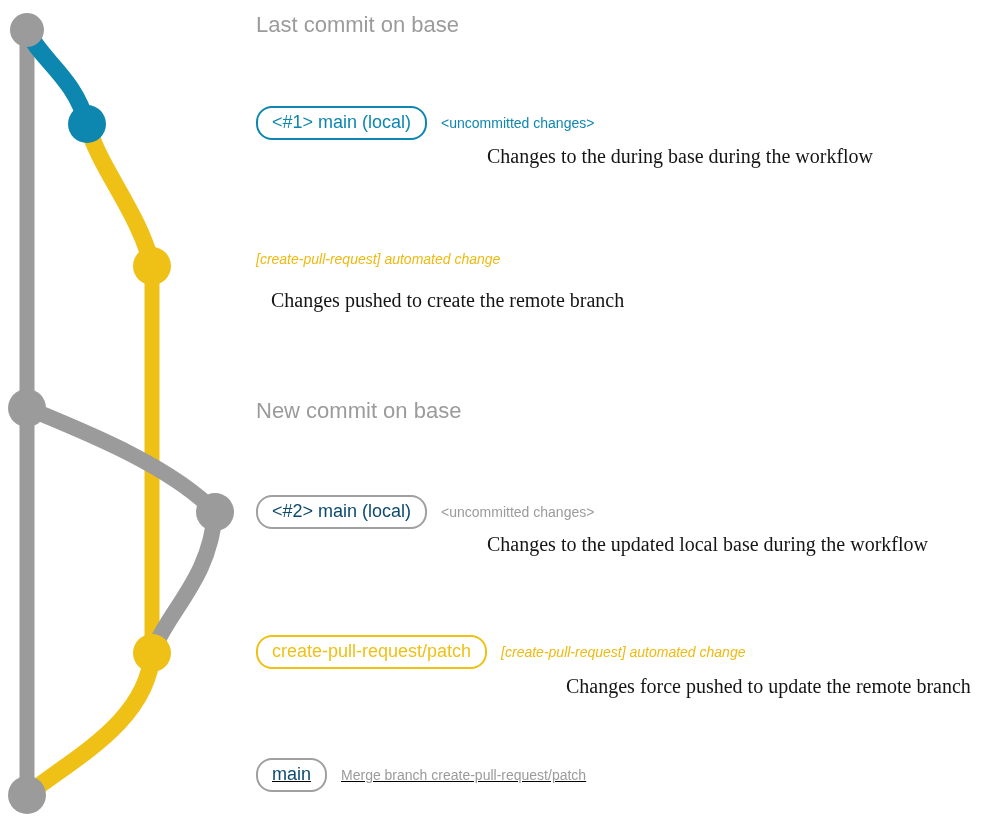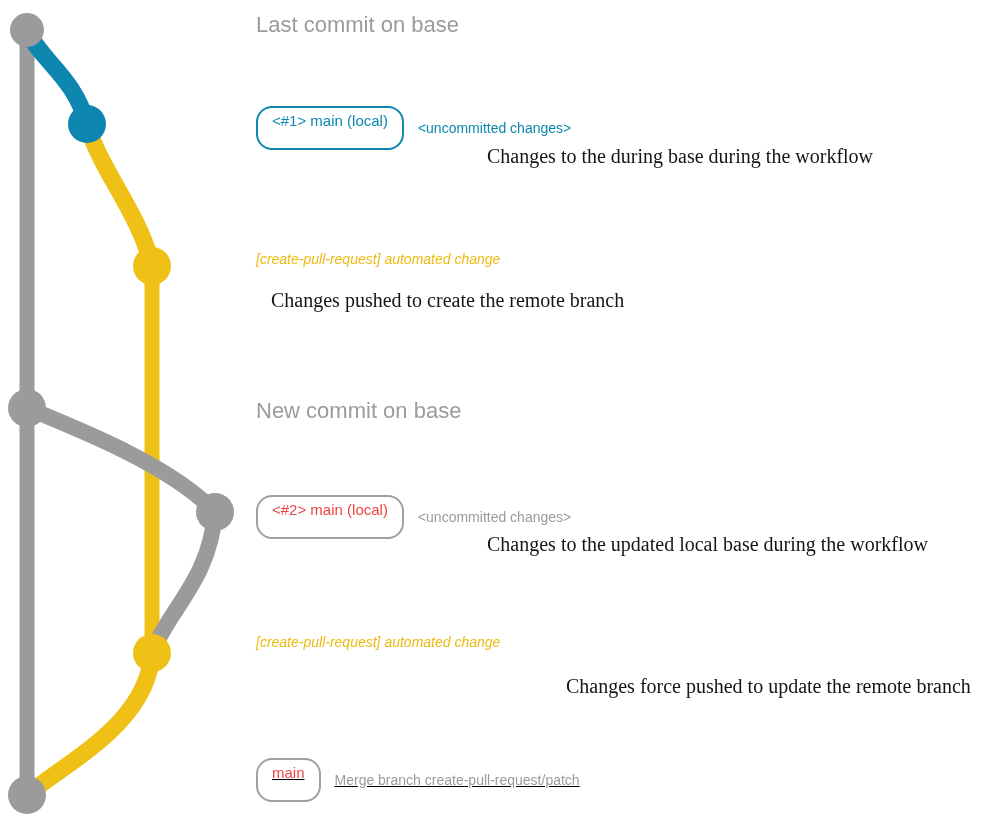--- a/index.html
+++ b/index.html
@@ -34,29 +34,29 @@
     display: flex;
     align-items: center;
     gap: 14px;
     white-space: nowrap;
   }
 
   .badge {
     display: inline-block;
     border: 2px solid #15803d;
     border-radius: 16px;
-    padding: 5px 14px 20px 14px;
-    font-size: 15px;
+    padding: 5px 14px 7px 14px;
+    font-size: 18px;
     line-height: 1;
     color: #9b9b9b;
     background: #ffffff;
     font-family: "Liberation Sans", sans-serif;
   }
   .badge.blue  { border-color: #0d87b0; color: #0d87b0; }
-  .badge.gray  { border-color: #a0a0a0; color: #ef4444; }
+  .badge.gray  { border-color: #a0a0a0; color: #0c4a6e; }
   .badge.yellow{ border-color: #efc117; color: #efc117; }
 
   .subject {
     font-size: 14px;
     line-height: 1;
     font-family: "Liberation Sans", sans-serif;
   }
   .subject.blue   { color: #0d87b0; }
   .subject.gray   { color: #9b9b9b; }
   .subject.yellow { color: #eeba10; font-style: italic; }
@@ -139,20 +139,21 @@
     <span class="badge gray">&lt;#2&gt; main (local)</span>
     <span class="subject gray">&lt;uncommitted changes&gt;</span>
   </div>
 </div>
 <div class="row" style="top:533px;">
   <span class="note" style="margin-left:487px;">Changes to the updated local base during the workflow</span>
 </div>
 
 <div class="row" style="top:635px;">
   <div class="row-head" style="margin-left:256px;">
+    <span class="badge yellow">create-pull-request/patch</span>
     <span class="subject yellow">[create-pull-request] automated change</span>
   </div>
 </div>
 <div class="row" style="top:675px;">
   <span class="note" style="margin-left:566px;">Changes force pushed to update the remote branch</span>
 </div>
 
 <div class="row" style="top:758px;text-decoration:underline;">
   <div class="row-head" style="margin-left:256px;">
     <span class="badge gray">main</span>

